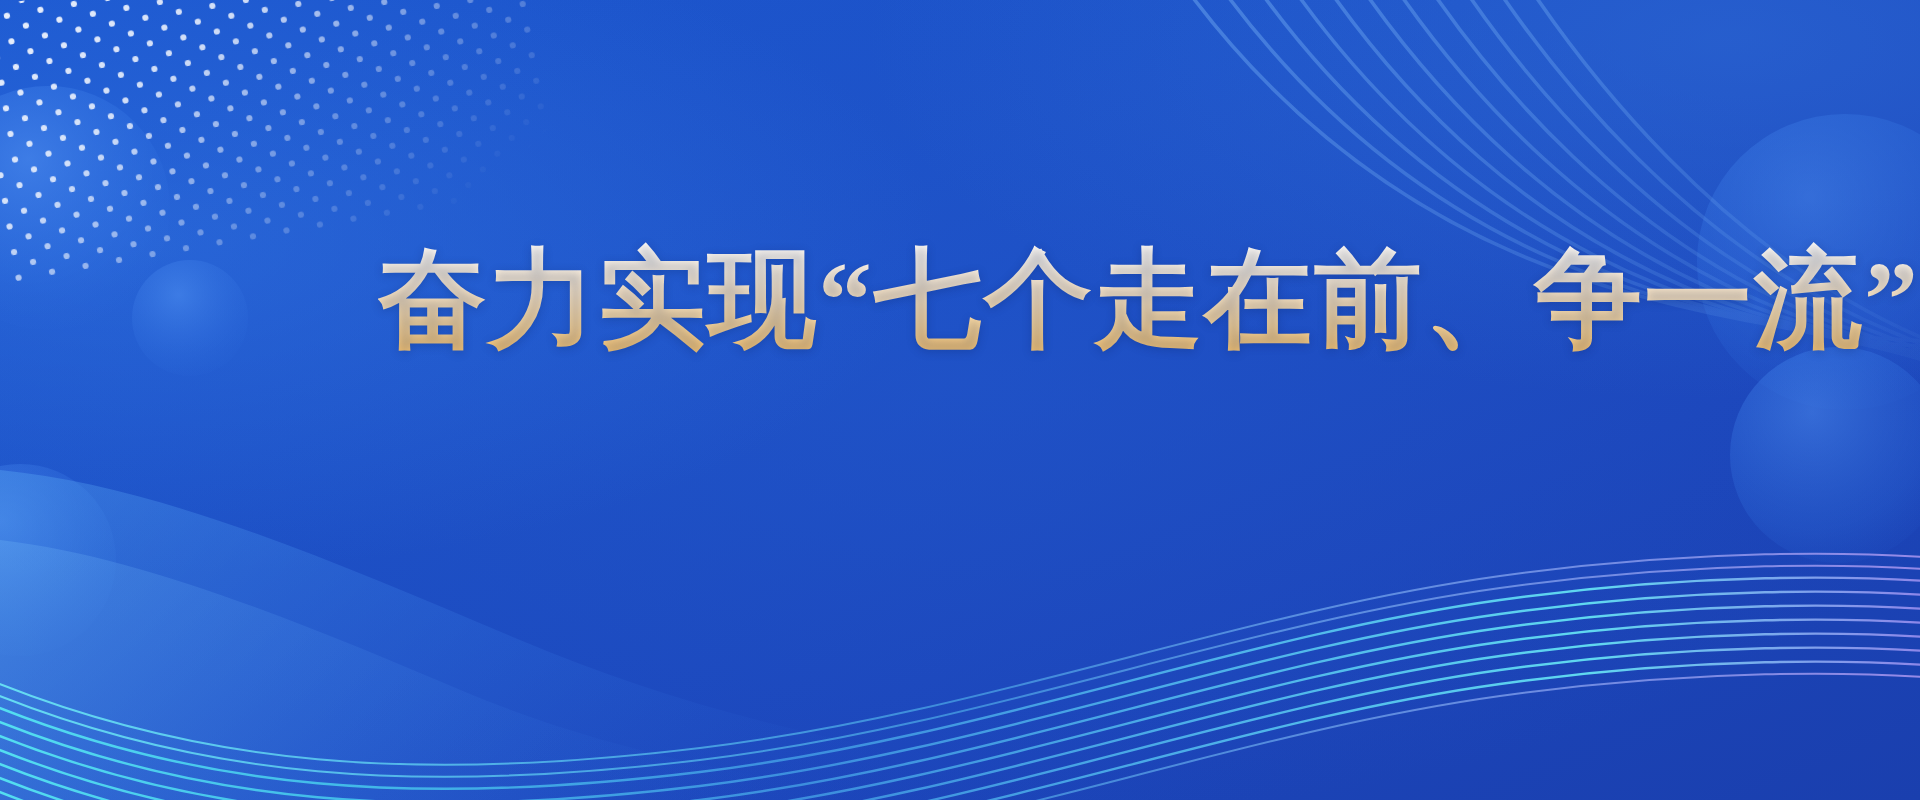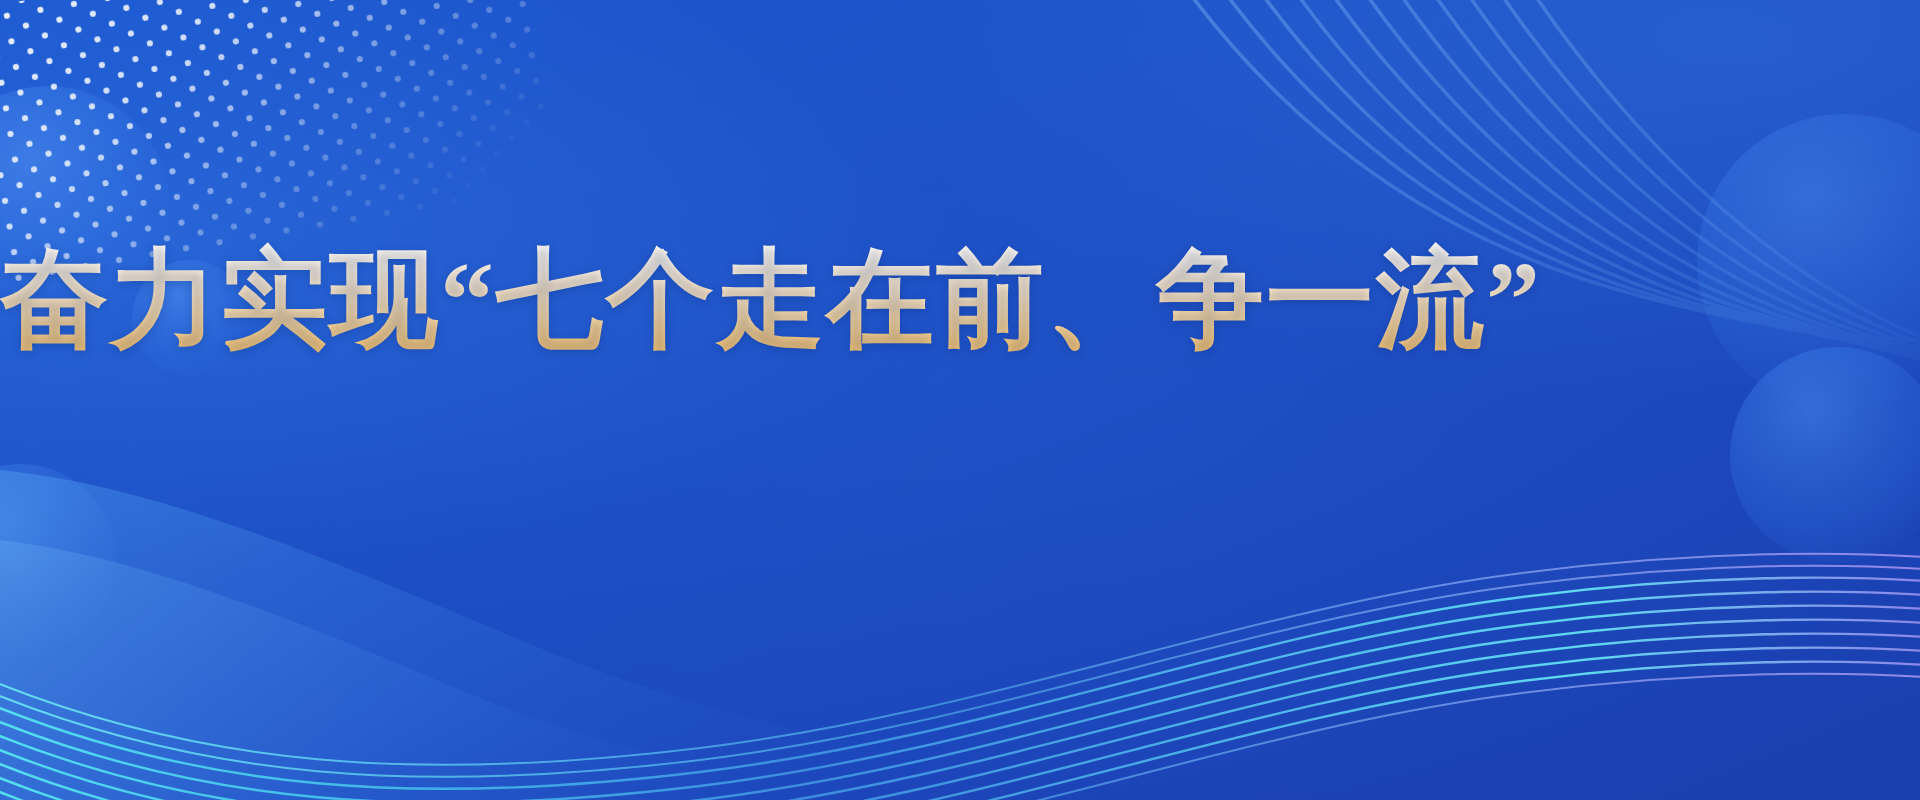--- a/index.html
+++ b/index.html
@@ -20,21 +20,21 @@
     top: 0; left: 0;
     width: 1920px;
     height: 800px;
     pointer-events: none;
   }
   #title-wrap {
     position: absolute;
     left: 0;
     top: 236px;
     width: 1920px;
-    text-align: left;
+    text-align: right;
     z-index: 40;
   }
   #title-text {
     display: inline-block;
     font-size: 108px;
     font-weight: 700;
     line-height: 1.18;
     letter-spacing: 2px;
     white-space: nowrap;
     background-image: linear-gradient(to bottom,

